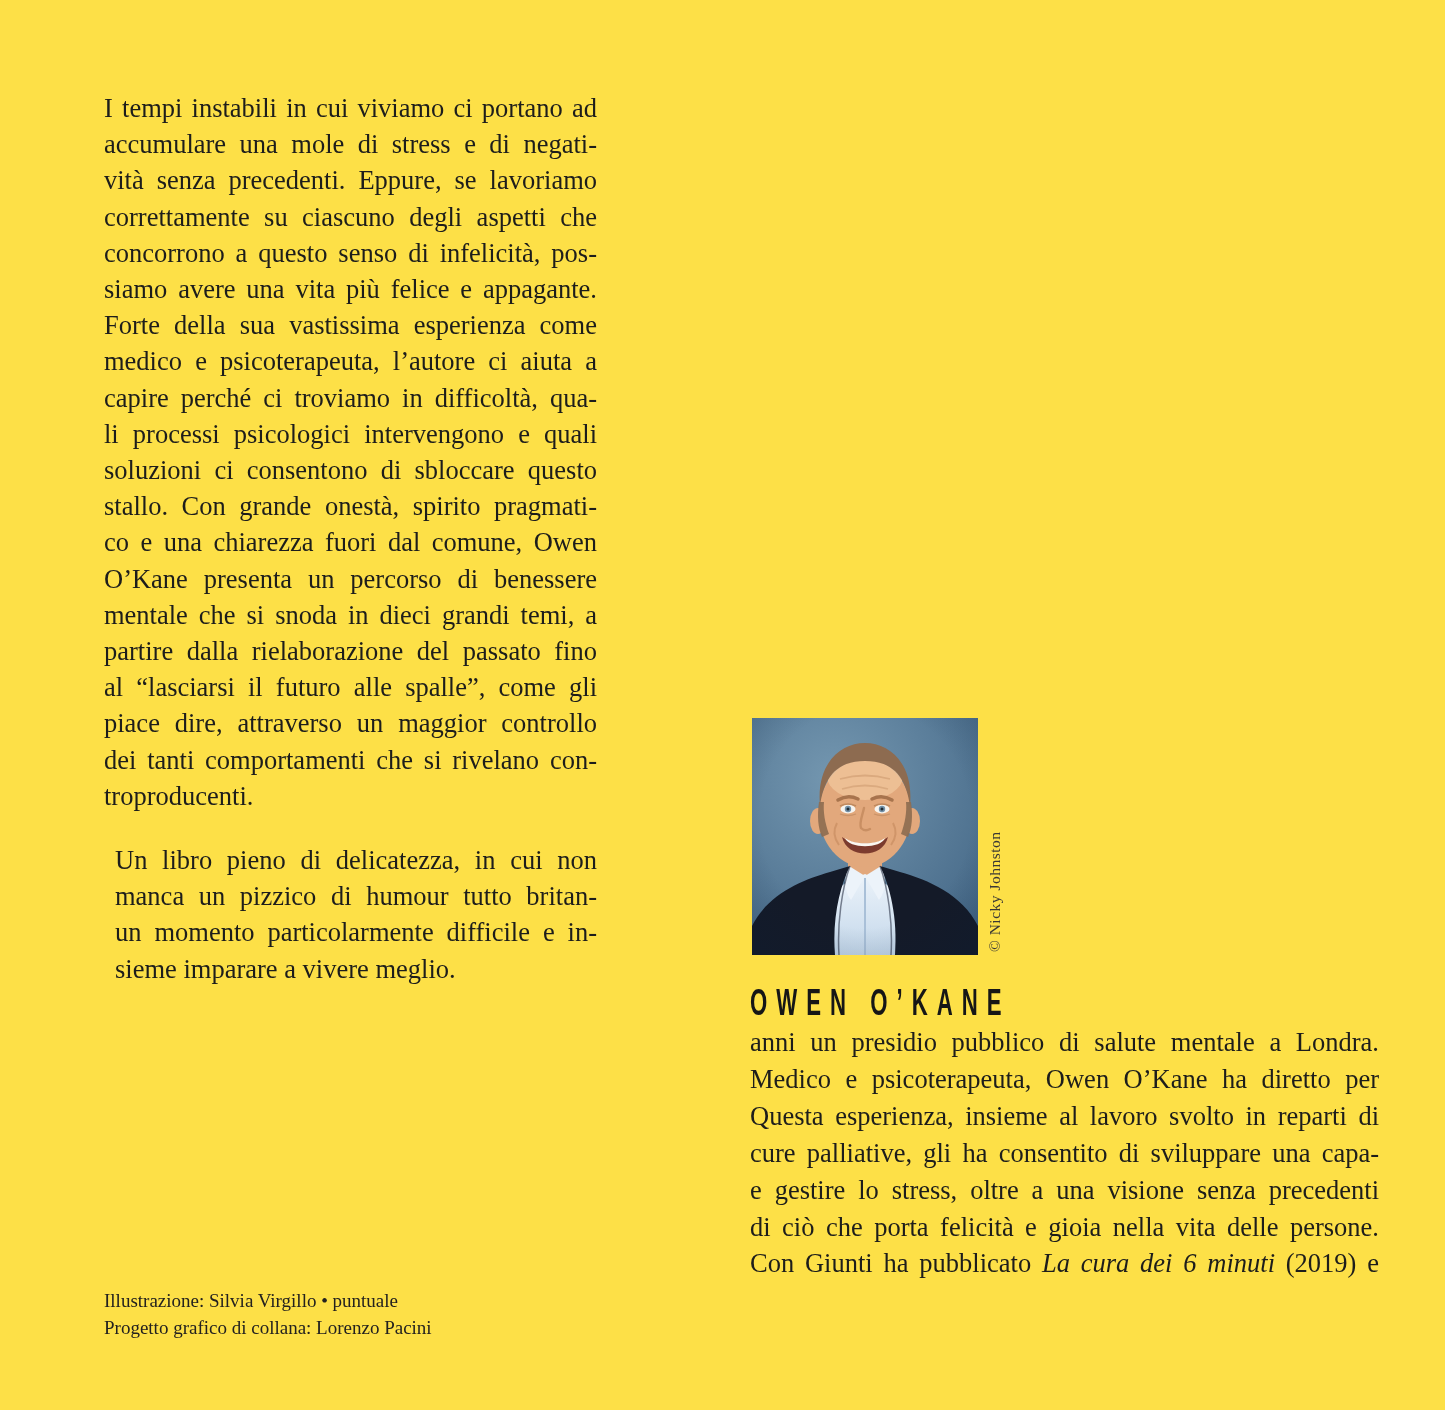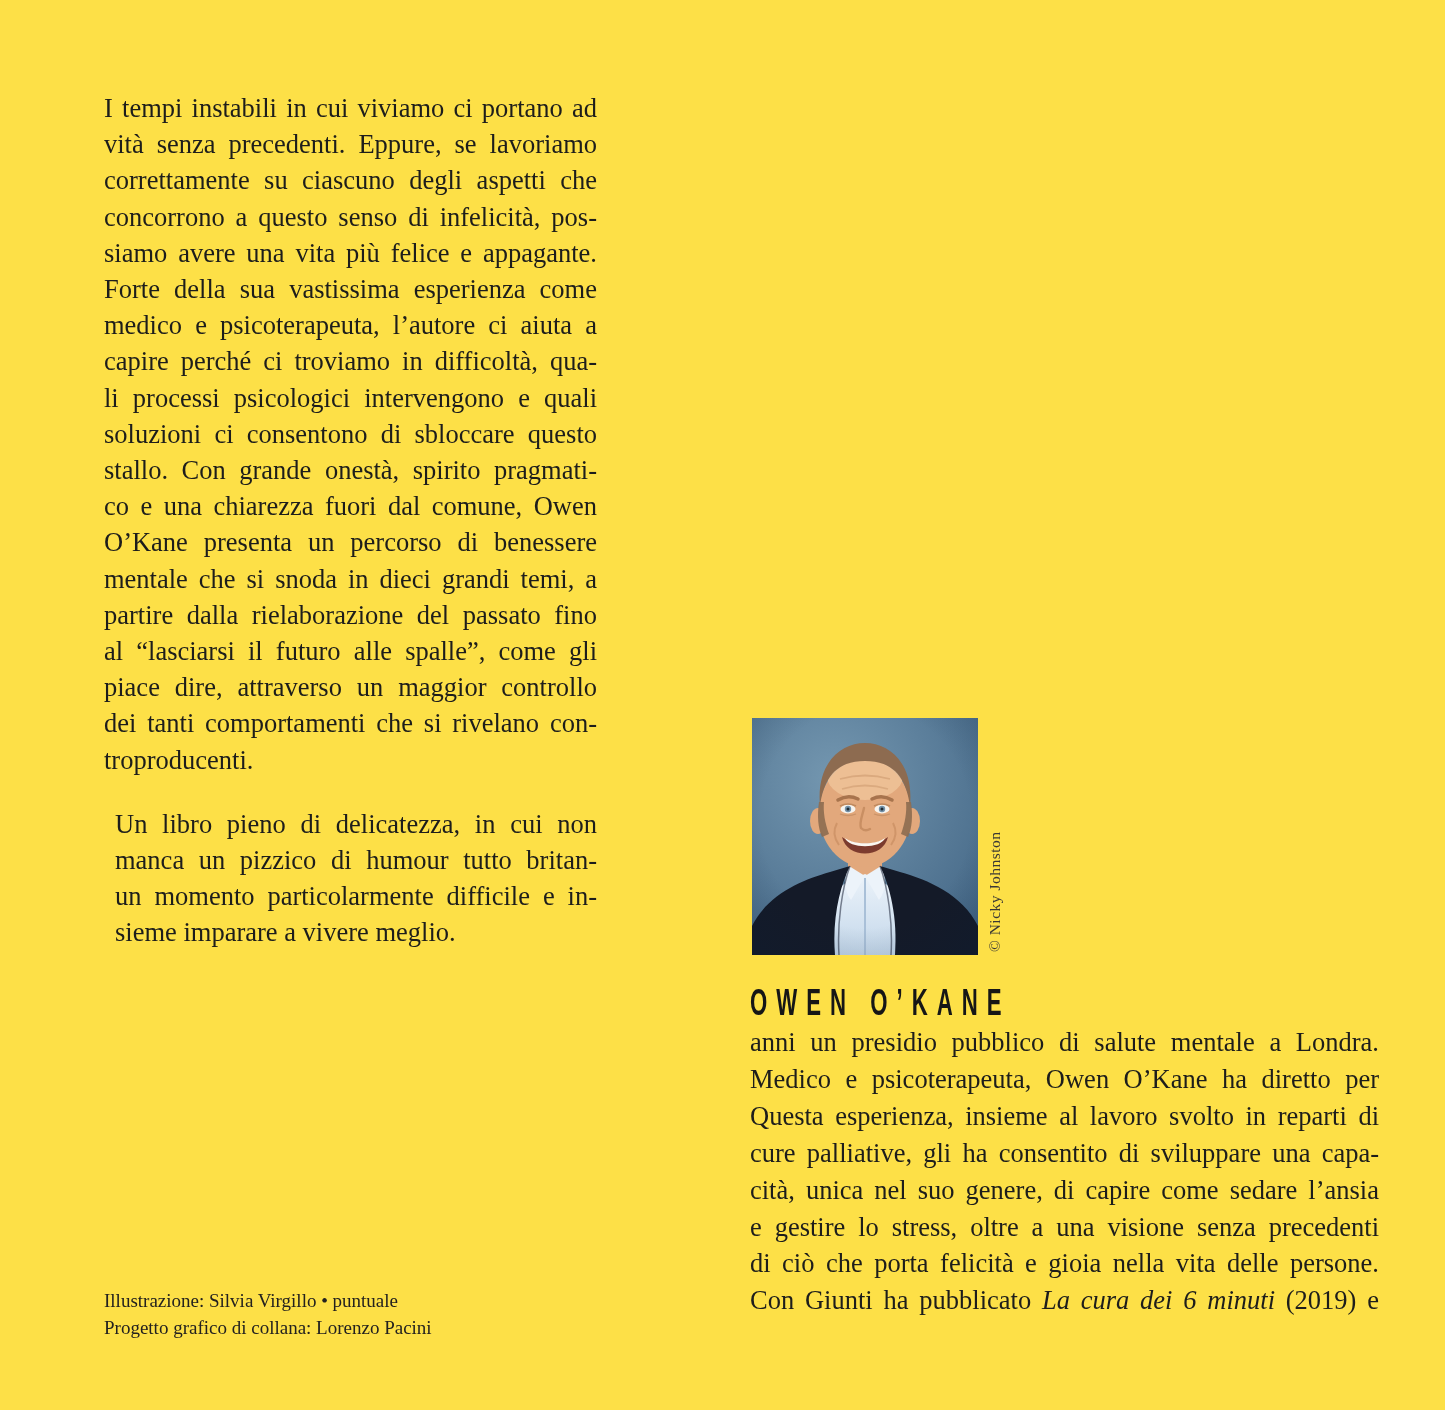--- a/index.html
+++ b/index.html
@@ -58,20 +58,21 @@
   }
 </style>
 </head>
 <body>
 
 <div class="page">
 
   <div class="left-col">
     <div class="para1">
         <div class="tline"><span>I tempi instabili in cui viviamo ci portano ad</span></div>
+        <div class="tline"><span>accumulare una mole di stress e di negati-</span></div>
         <div class="tline"><span>vità senza precedenti. Eppure, se lavoriamo</span></div>
         <div class="tline"><span>correttamente su ciascuno degli aspetti che</span></div>
         <div class="tline"><span>concorrono a questo senso di infelicità, pos-</span></div>
         <div class="tline"><span>siamo avere una vita più felice e appagante.</span></div>
         <div class="tline"><span>Forte della sua vastissima esperienza come</span></div>
         <div class="tline"><span>medico e psicoterapeuta, l’autore ci aiuta a</span></div>
         <div class="tline"><span>capire perché ci troviamo in difficoltà, qua-</span></div>
         <div class="tline"><span>li processi psicologici intervengono e quali</span></div>
         <div class="tline"><span>soluzioni ci consentono di sbloccare questo</span></div>
         <div class="tline"><span>stallo. Con grande onestà, spirito pragmati-</span></div>
@@ -170,19 +171,18 @@
 
   <div class="photo-credit">© Nicky Johnston</div>
 
   <div class="author-heading">OWEN O’KANE</div>
 
   <div class="bio">
       <div class="tline"><span>anni un presidio pubblico di salute mentale a Londra.</span></div>
       <div class="tline"><span>Medico e psicoterapeuta, Owen O’Kane ha diretto per</span></div>
       <div class="tline"><span>Questa esperienza, insieme al lavoro svolto in reparti di</span></div>
       <div class="tline"><span>cure palliative, gli ha consentito di sviluppare una capa-</span></div>
-      <div class="tline"><span>cità, unica nel suo genere, di capire come sedare l’ansia</span></div>
       <div class="tline"><span>e gestire lo stress, oltre a una visione senza precedenti</span></div>
       <div class="tline"><span>di ciò che porta felicità e gioia nella vita delle persone.</span></div>
       <div class="tline"><span>Con Giunti ha pubblicato </span><span class="it">La cura dei 6 minuti</span><span> (2019) e</span></div>
     </div>
 
 </div>
 
 </body></html>

